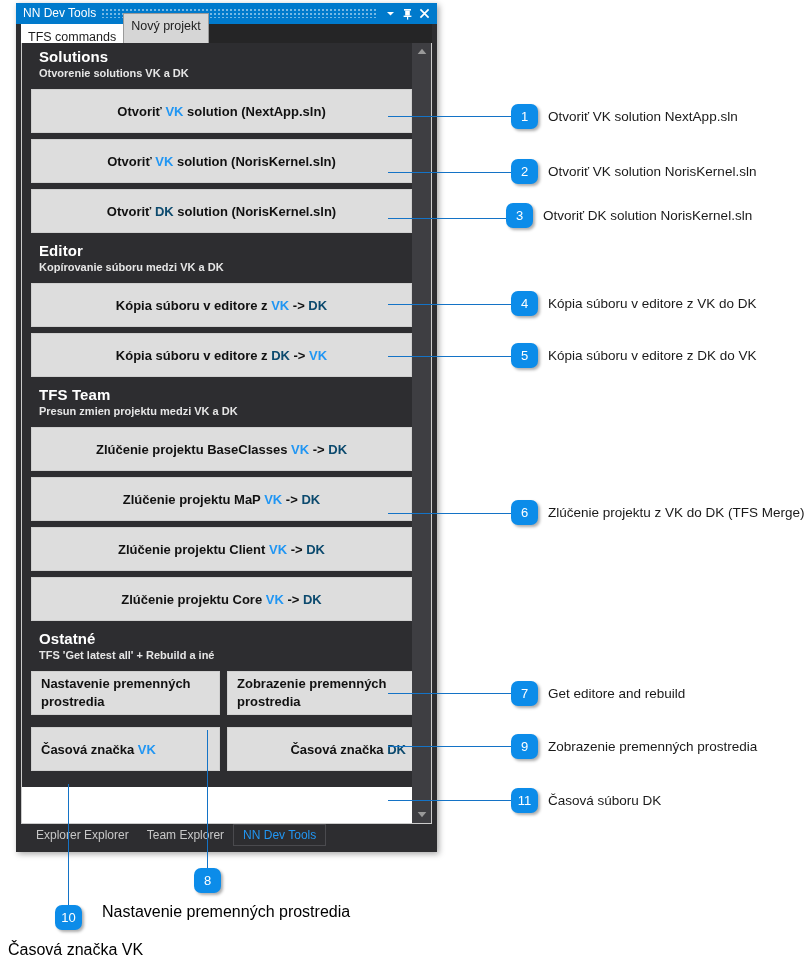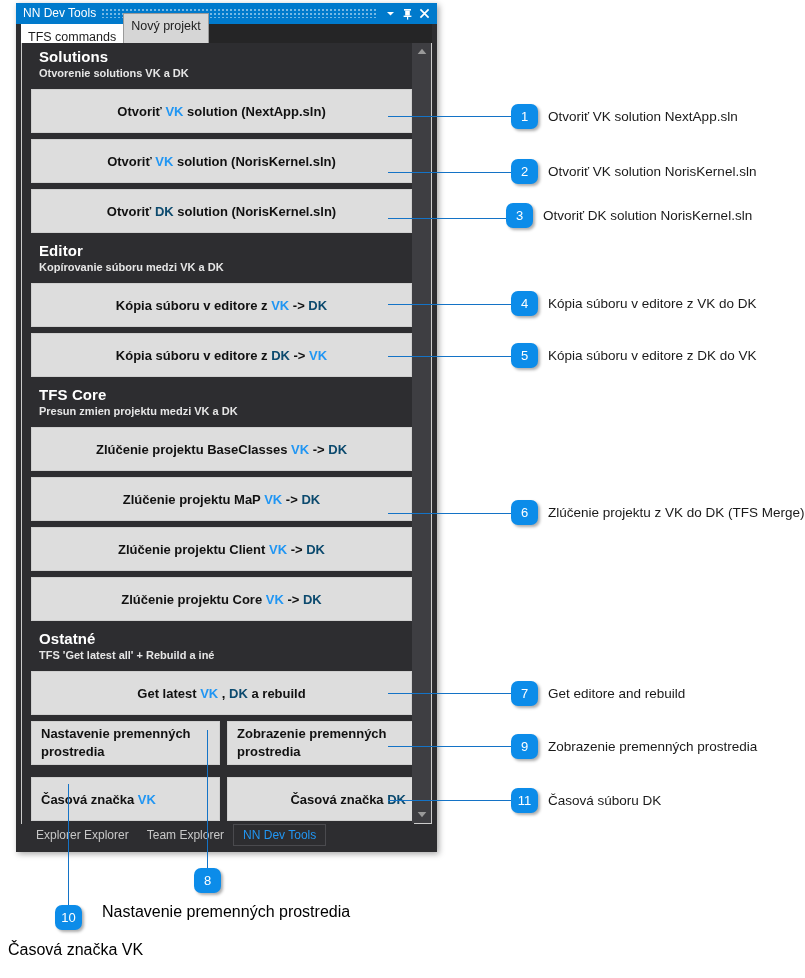--- a/index.html
+++ b/index.html
@@ -336,21 +336,21 @@
       <div class="group">
         <div class="cmd">
           <span>Kópia súboru v editore z </span><span class="vk">VK</span><span> -&gt; </span><span class="dk">DK</span>
         </div>
         <div class="cmd">
           <span>Kópia súboru v editore z </span><span class="dk">DK</span><span> -&gt; </span><span class="vk">VK</span>
         </div>
       </div>
 
       <div class="sect">
-        <div class="sect-title">TFS Core</div>
+        <div class="sect-title">TFS Team</div>
         <div class="sect-sub">Presun zmien projektu medzi VK a DK</div>
       </div>
       <div class="group">
         <div class="cmd">
           <span>Zlúčenie projektu BaseClasses </span><span class="vk">VK</span><span> -&gt; </span><span class="dk">DK</span>
         </div>
         <div class="cmd">
           <span>Zlúčenie projektu MaP </span><span class="vk">VK</span><span> -&gt; </span><span class="dk">DK</span>
         </div>
         <div class="cmd">
@@ -359,23 +359,20 @@
         <div class="cmd">
           <span>Zlúčenie projektu Core </span><span class="vk">VK</span><span> -&gt; </span><span class="dk">DK</span>
         </div>
       </div>
 
       <div class="sect">
         <div class="sect-title">Ostatné</div>
         <div class="sect-sub">TFS 'Get latest all' + Rebuild a iné</div>
       </div>
       <div class="group">
-        <div class="cmd">
-          <span>Get latest  </span><span class="vk">VK</span><span> , </span><span class="dk">DK</span><span> a rebuild</span>
-        </div>
         <div class="row2">
           <div class="cmd half">Nastavenie premenných prostredia</div>
           <div class="cmd half">Zobrazenie premenných prostredia</div>
         </div>
         <div class="row2">
           <div class="cmd half stamp">
             <span>Časová značka </span><span class="vk">VK</span>
           </div>
           <div class="cmd half stamp right spacer-left">
             <span>Časová značka </span><span class="dk">DK</span>

